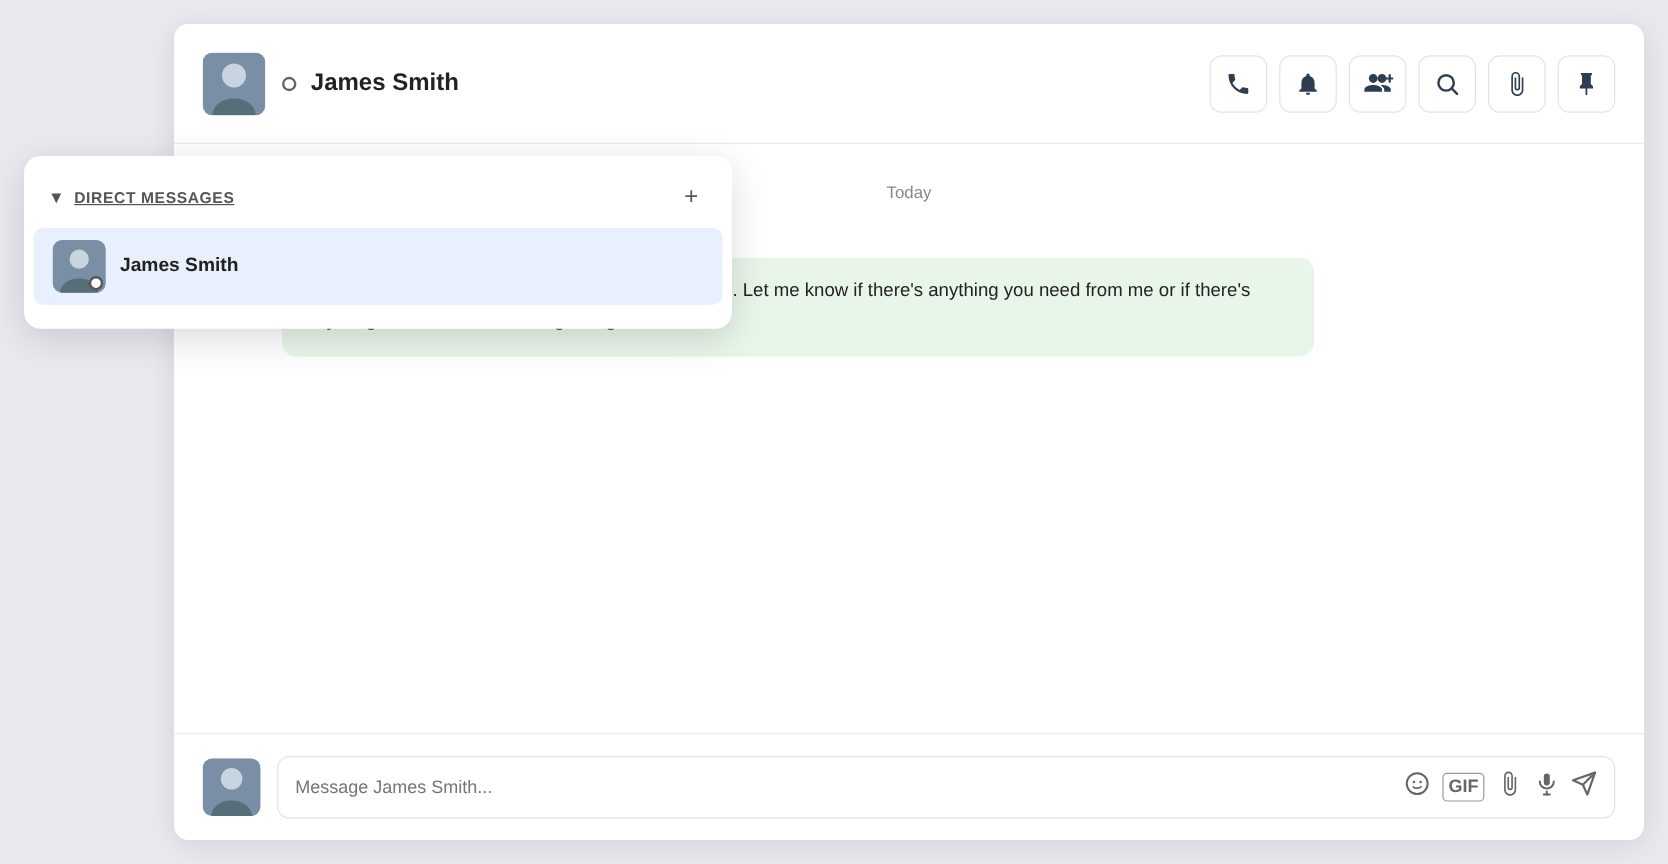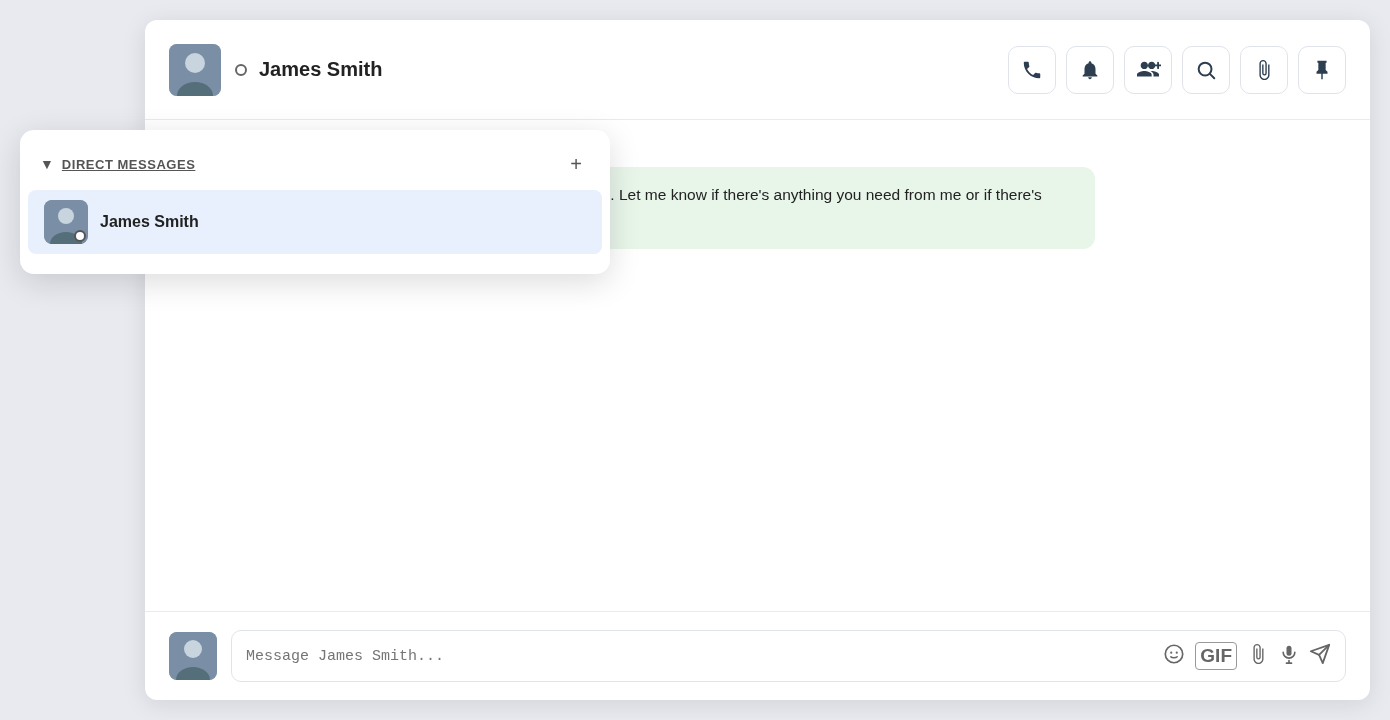--- a/index.html
+++ b/index.html
@@ -172,30 +172,29 @@
       height: 52px;
       gap: 10px;
     }
     .input-field {
       flex: 1;
       border: none;
       outline: none;
       font-size: 15px;
       color: #aaa;
       background: transparent;
-      font-family: Liberation Mono, monospace;
     }
     .input-action {
       font-size: 20px;
       color: #666;
       cursor: pointer;
       flex-shrink: 0;
     }
     .gif-btn {
-      font-size: 19px;
+      font-size: 15px;
       font-weight: 700;
       color: #666;
       cursor: pointer;
       border: 1.5px solid #999;
       border-radius: 4px;
       padding: 2px 4px;
       line-height: 1.2;
     }
 
     
@@ -331,20 +330,21 @@
       </button>
       <button class="header-btn">
         <svg width="22" height="22" viewBox="0 0 24 24" fill="none">
           <path d="M16 12V4h1V2H7v2h1v8l-2 2v2h5.2v6h1.6v-6H18v-2l-2-2z" fill="#2c3e50"></path>
         </svg>
       </button>
     </div>
   </div>
 
   <div class="chat-body">
+    <div class="date-divider">Today</div>
 
     <div class="message-row">
       <div class="msg-avatar">
         <svg width="48" height="48" viewBox="0 0 48 48" xmlns="http://www.w3.org/2000/svg">
           <rect width="48" height="48" fill="#7a8fa6" rx="8"></rect>
           <circle cx="24" cy="17" r="9" fill="#c8d4de"></circle>
           <ellipse cx="24" cy="48" rx="17" ry="13" fill="#546e7a"></ellipse>
         </svg>
       </div>
       <div class="msg-content">

